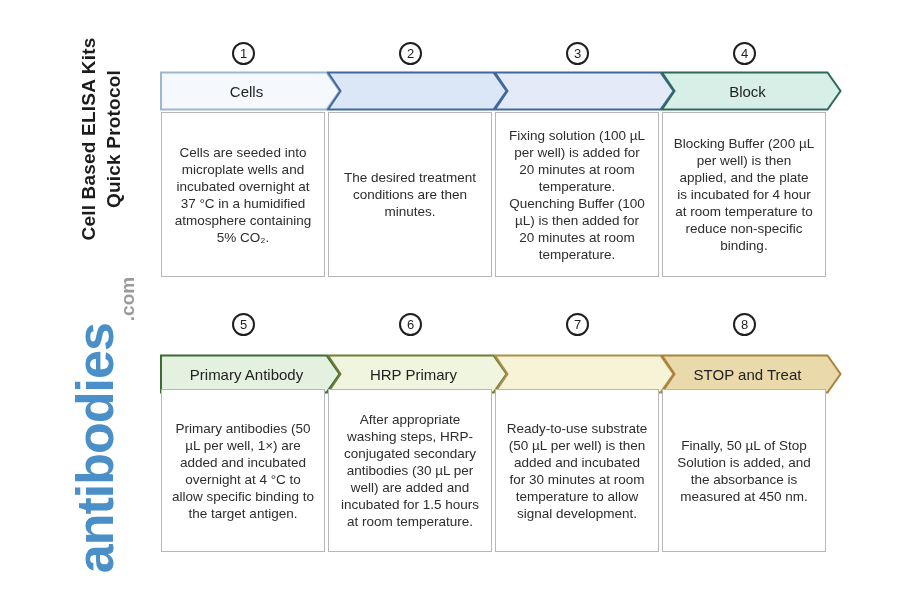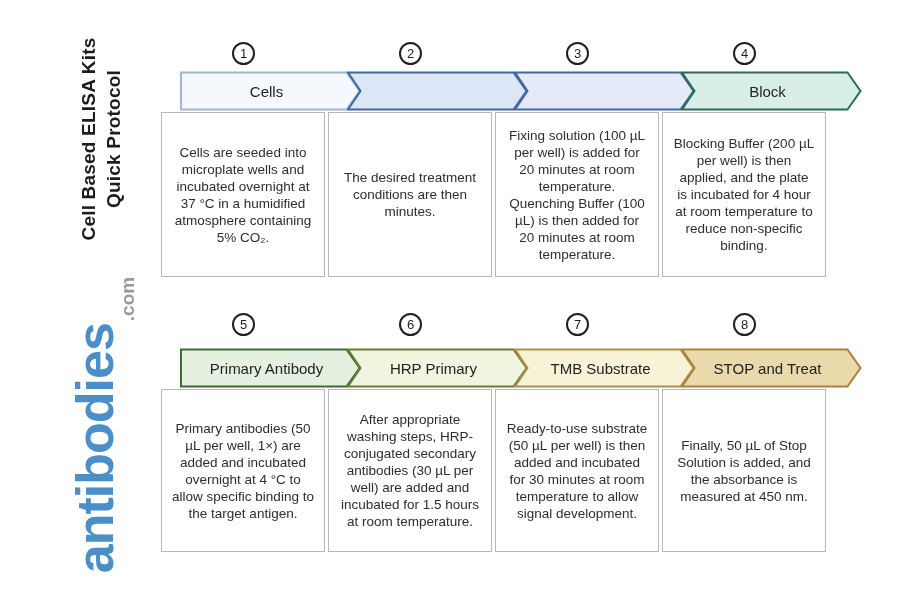--- a/index.html
+++ b/index.html
@@ -33,23 +33,23 @@
   .row1 { top:42px; }
   .row2 { top:313px; }
 
   .circle {
     width:23px; height:23px; margin:0 auto; border-radius:50%;
     border:2px solid #1f1f1f; background:#ffffff; box-sizing:border-box;
     display:flex; align-items:center; justify-content:center;
     font-size:13px; color:#1f1f1f;
   }
 
-  .arrow { position:absolute; left:0; width:181px; height:40px;margin-left:20px; }
+  .arrow { position:absolute; left:0; width:181px; height:40px; }
   .row1 .arrow { top:29px; }
-  .row2 .arrow { top:35px; }
+  .row2 .arrow { top:41px; }
   .arrow svg { display:block; }
   .arrow-label {
     position:absolute; left:6px; top:0; width:161px; height:40px;
     display:flex; align-items:center; justify-content:center;
     font-size:15px; color:#222222;
   }
 
   .box {
     position:absolute; left:1px; width:164px; box-sizing:border-box;
     background:#ffffff; border:1.5px solid #b7b7b7;
@@ -162,21 +162,20 @@
   </div>
 
   <div class="step row2" style="left:494px; z-index:3;">
     <div class="circle">
         <span>7</span>
       </div>
     <div class="arrow">
       <svg width="181" height="40" viewBox="0 0 181 40">
         <polygon points="1,1.5 166.5,1.5 179.5,20 166.5,38.5 1,38.5 13.5,20" stroke-width="2" fill="#f7f3d7" stroke="#ae8f49"></polygon>
       </svg>
-      <div class="arrow-label">TMB Substrate</div>
     </div>
     <div class="box">
         <span>Ready-to-use substrate (50 µL per well) is then added and incubated for 30 minutes at room temperature to allow signal development.</span>
       </div>
   </div>
 
   <div class="step row2" style="left:661px; z-index:4;">
     <div class="circle">
         <span>8</span>
       </div>

